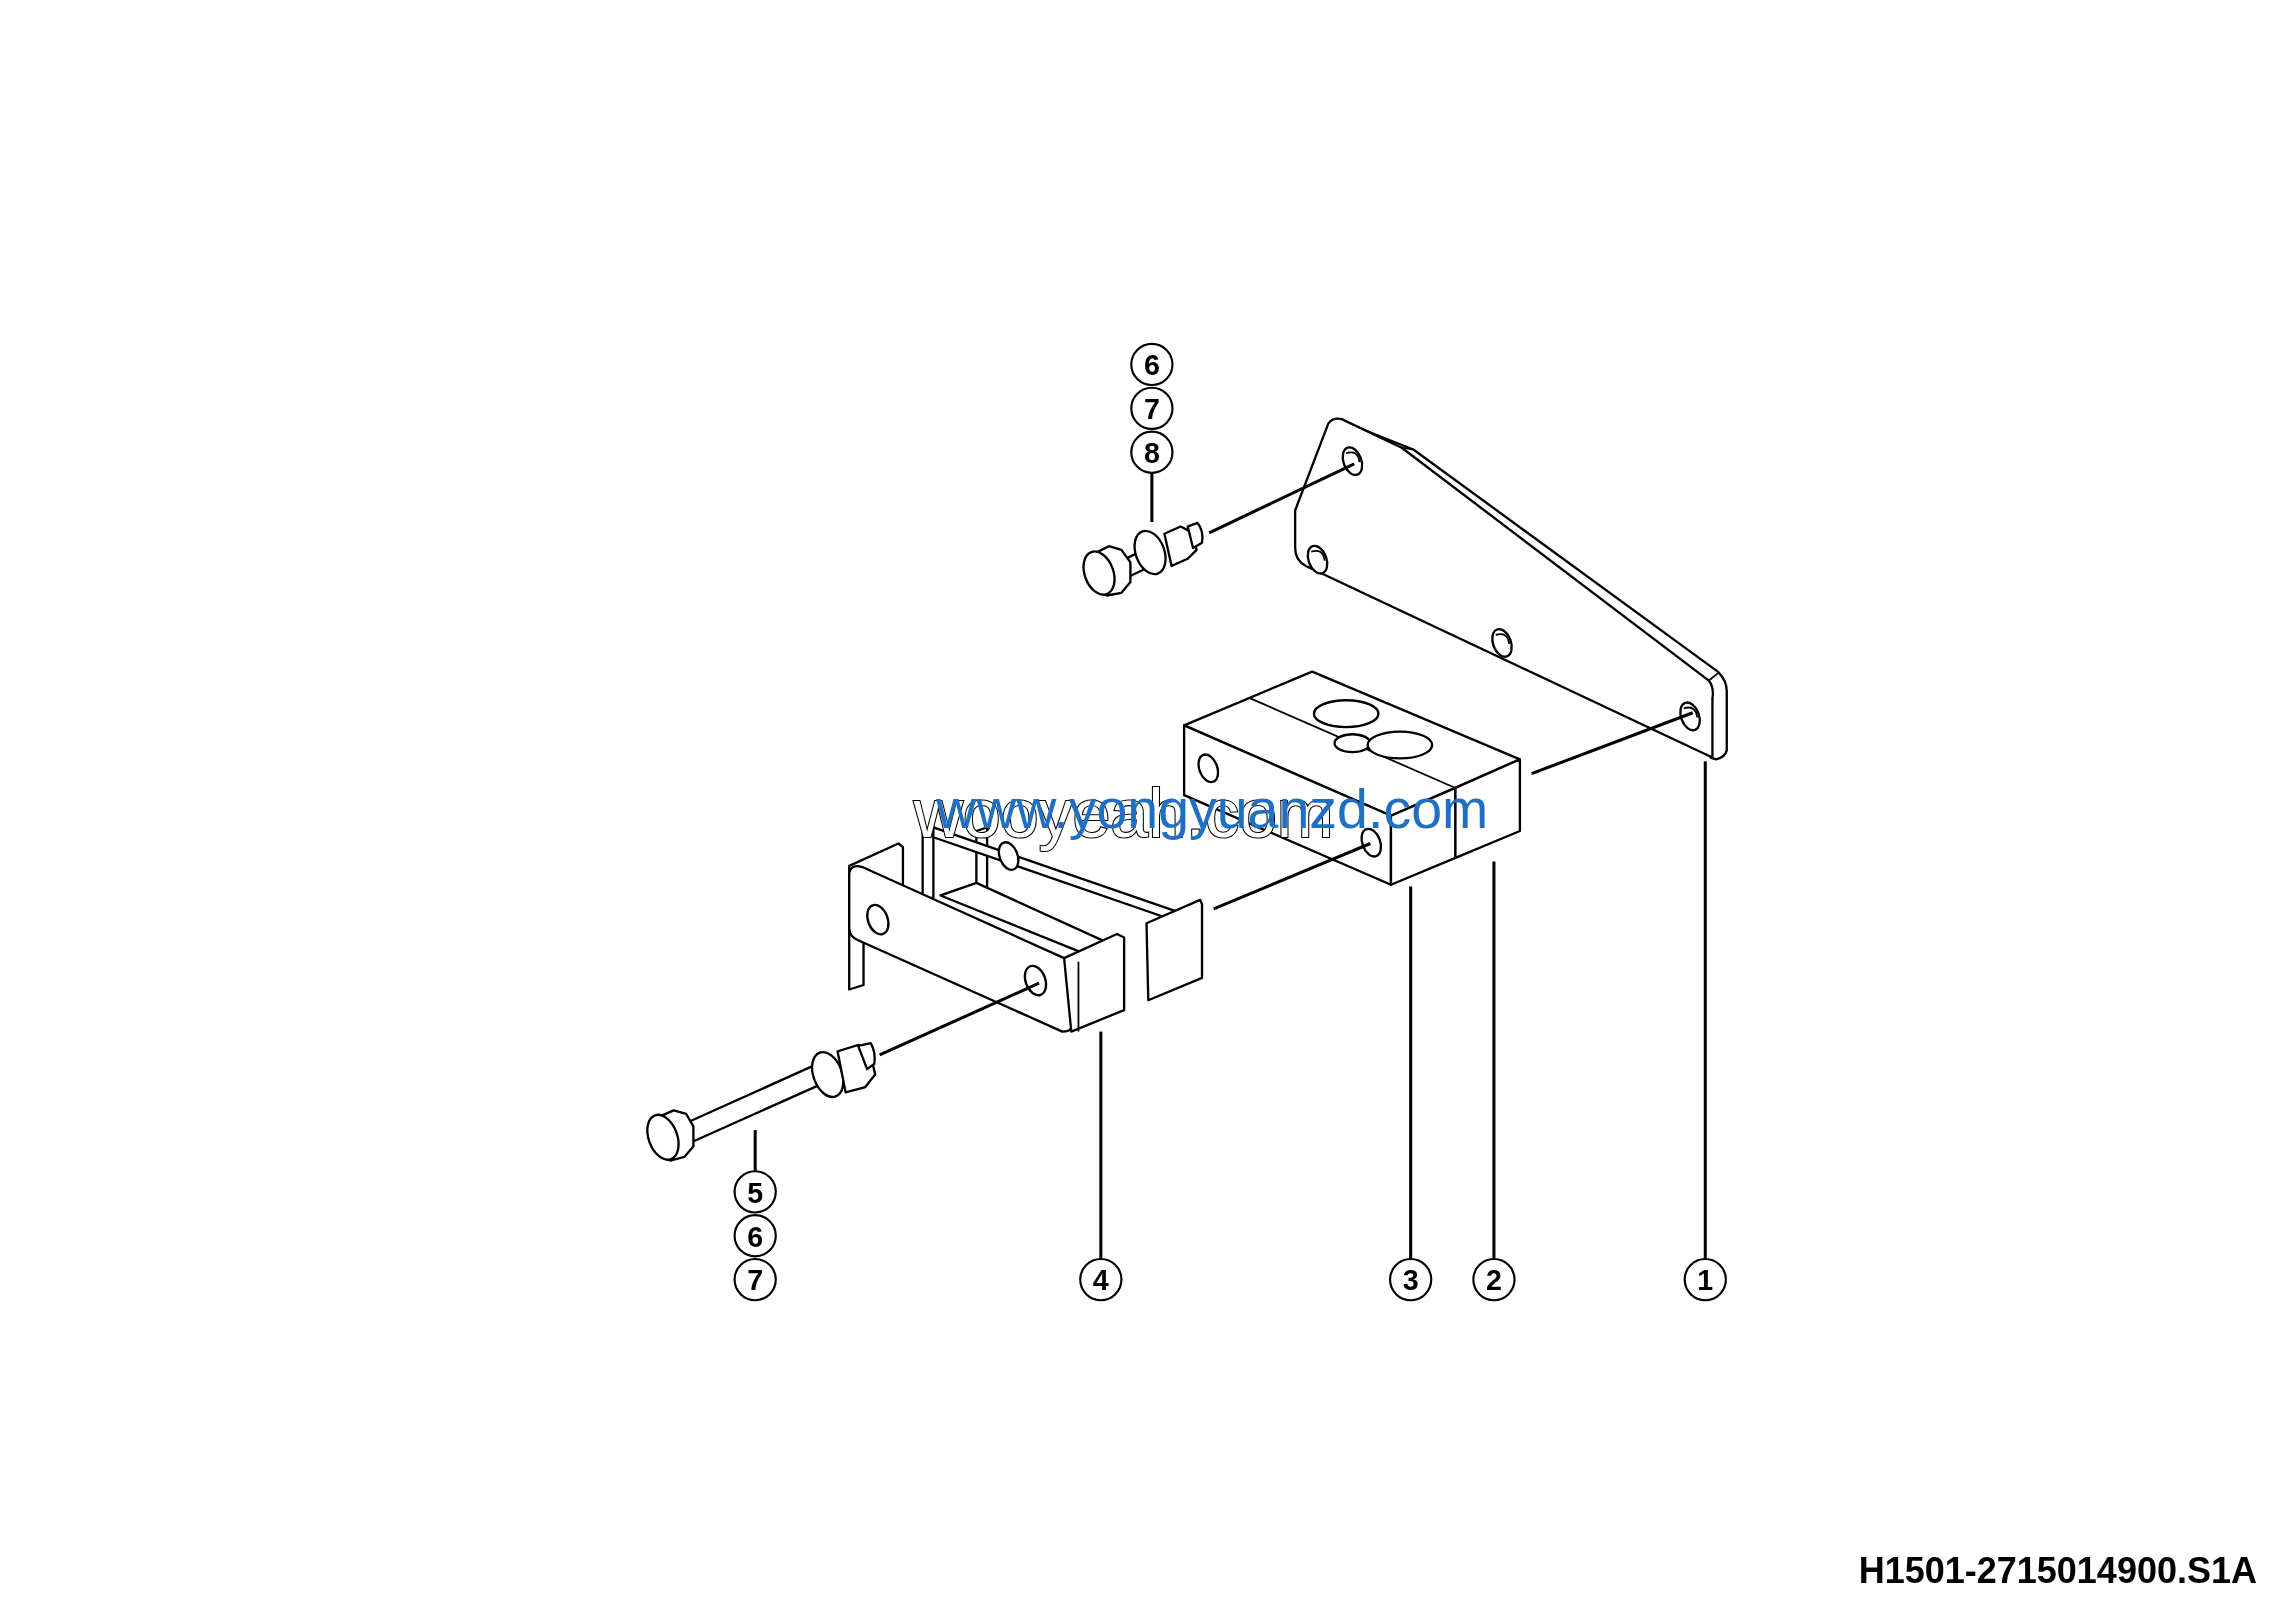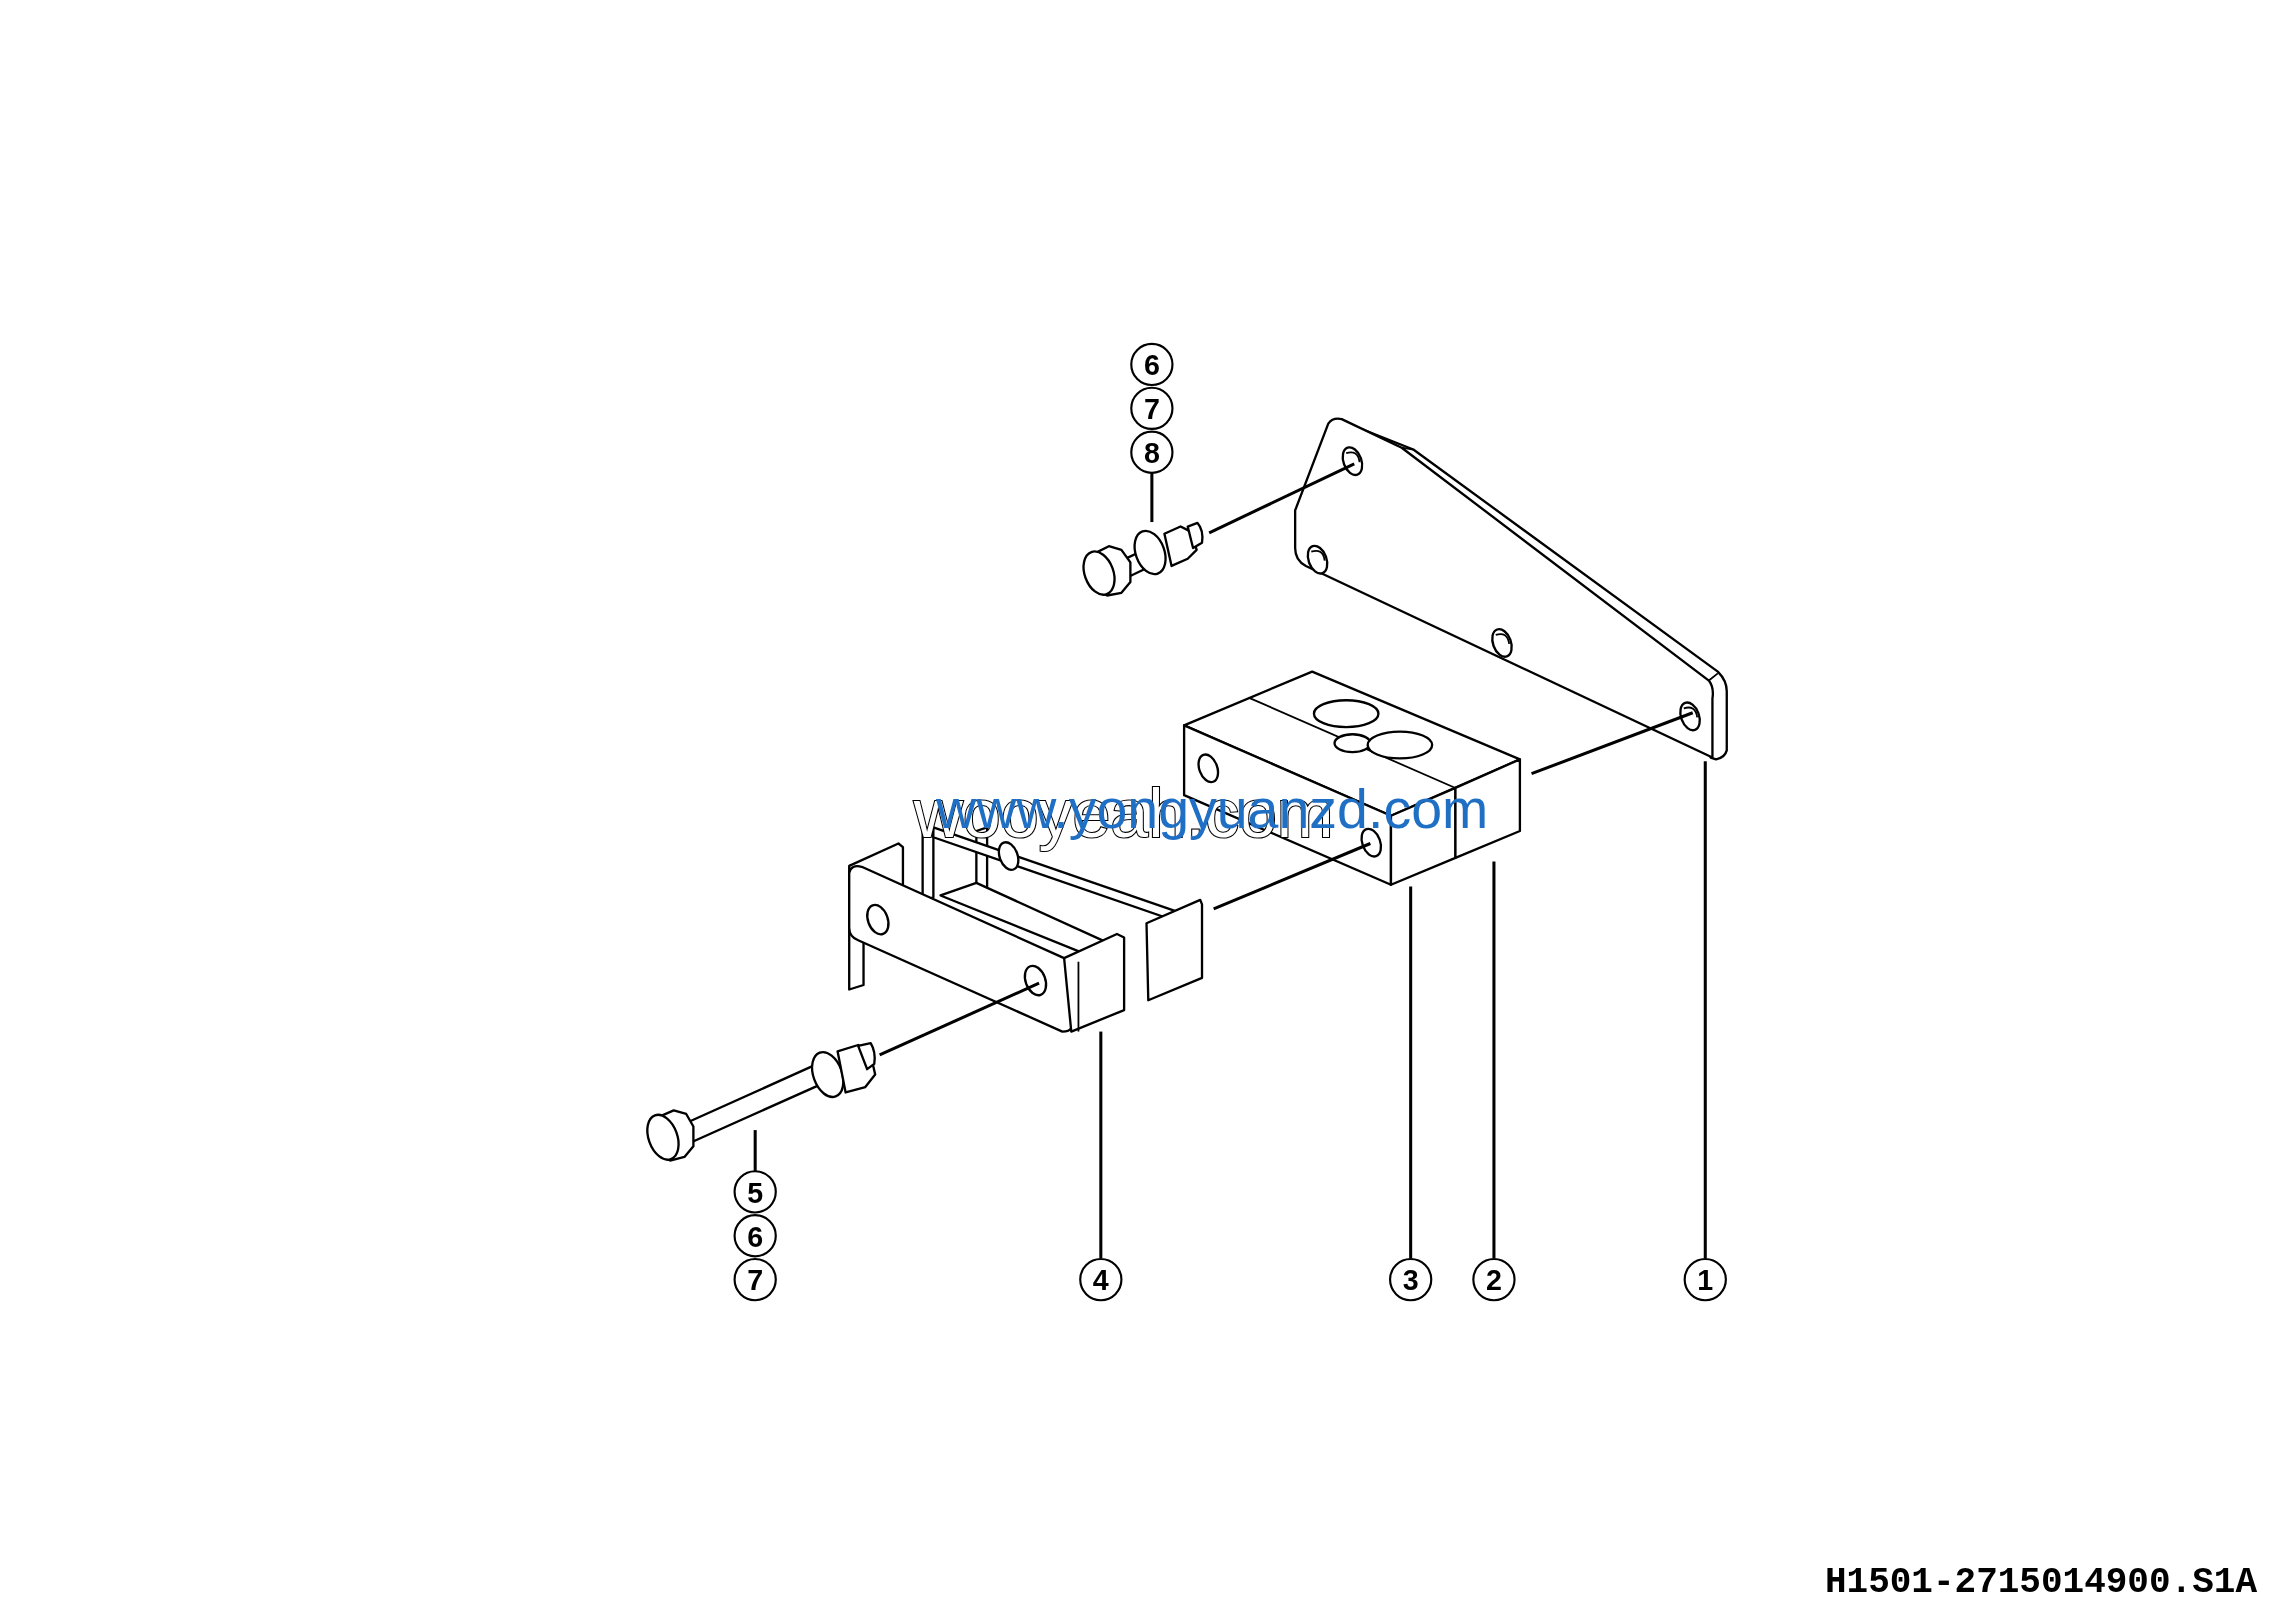--- a/index.html
+++ b/index.html
@@ -8,22 +8,22 @@
   #drawing { position: absolute; left: 0; top: 0; width: 2293px; height: 1619px; }
   .part { fill: #ffffff; stroke: #000; stroke-width: 2.6; stroke-linejoin: round; stroke-linecap: round; }
   .thin { fill: none; stroke: #000; stroke-width: 2; }
   .leader { stroke: #000; stroke-width: 3.4; fill: none; }
   .callout circle { fill: #fff; stroke: #000; stroke-width: 2.4; }
   .callout text { font-family: "Liberation Sans", sans-serif; font-weight: bold; font-size: 32px;
                   text-anchor: middle; dominant-baseline: central; fill: #000; }
   .wm-outline { font-family: "Liberation Sans", sans-serif; font-size: 76px; fill: #fff;
                 stroke: #000; stroke-width: 2.4; paint-order: stroke; }
   .wm-blue { font-family: "Liberation Sans", sans-serif; font-size: 62px; fill: #1f6fc4; }
-  #drawing-code { position: absolute; right: 36px; bottom: 16px; font-weight: bold;
-                  font-size: 36px; color: #000; font-family: Liberation Mono, monospace; }
+  #drawing-code { position: absolute; right: 36px; bottom: 27px; font-weight: bold;
+                  font-size: 36px; color: #000; font-family: Liberation Sans, sans-serif; }
 </style>
 </head>
 <body>
 
 <svg id="drawing" viewBox="0 0 2560 1808" xmlns="http://www.w3.org/2000/svg">
 
   <g>
 
     <path class="part" d="M1492,468 L1578,502 L1918,750 Q1928,760 1928,772 L1928,838 Q1926,846 1916,848 L1910,846 L1910,775 L1568,512 L1498,478 Z"></path>
 

